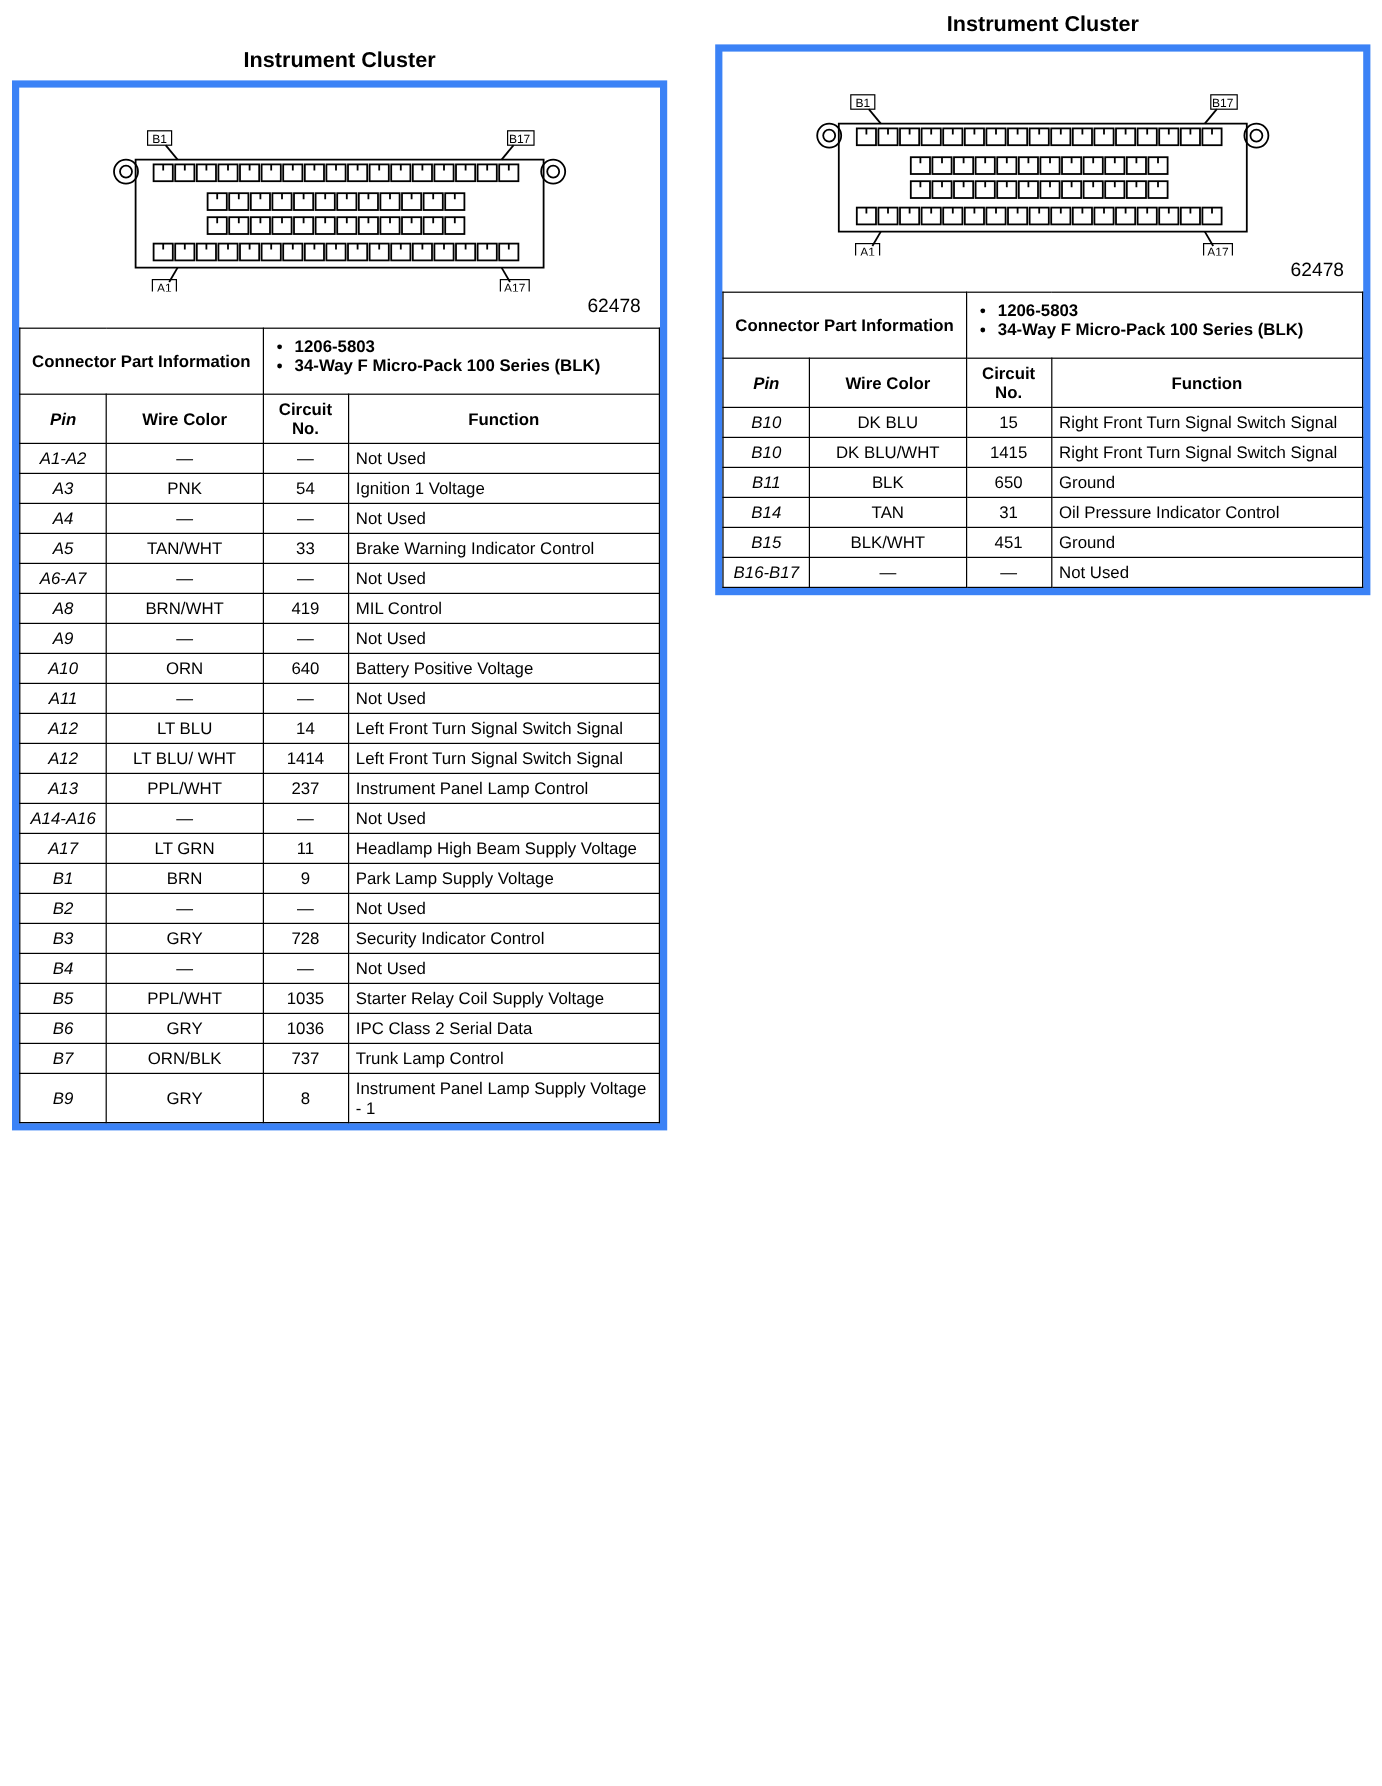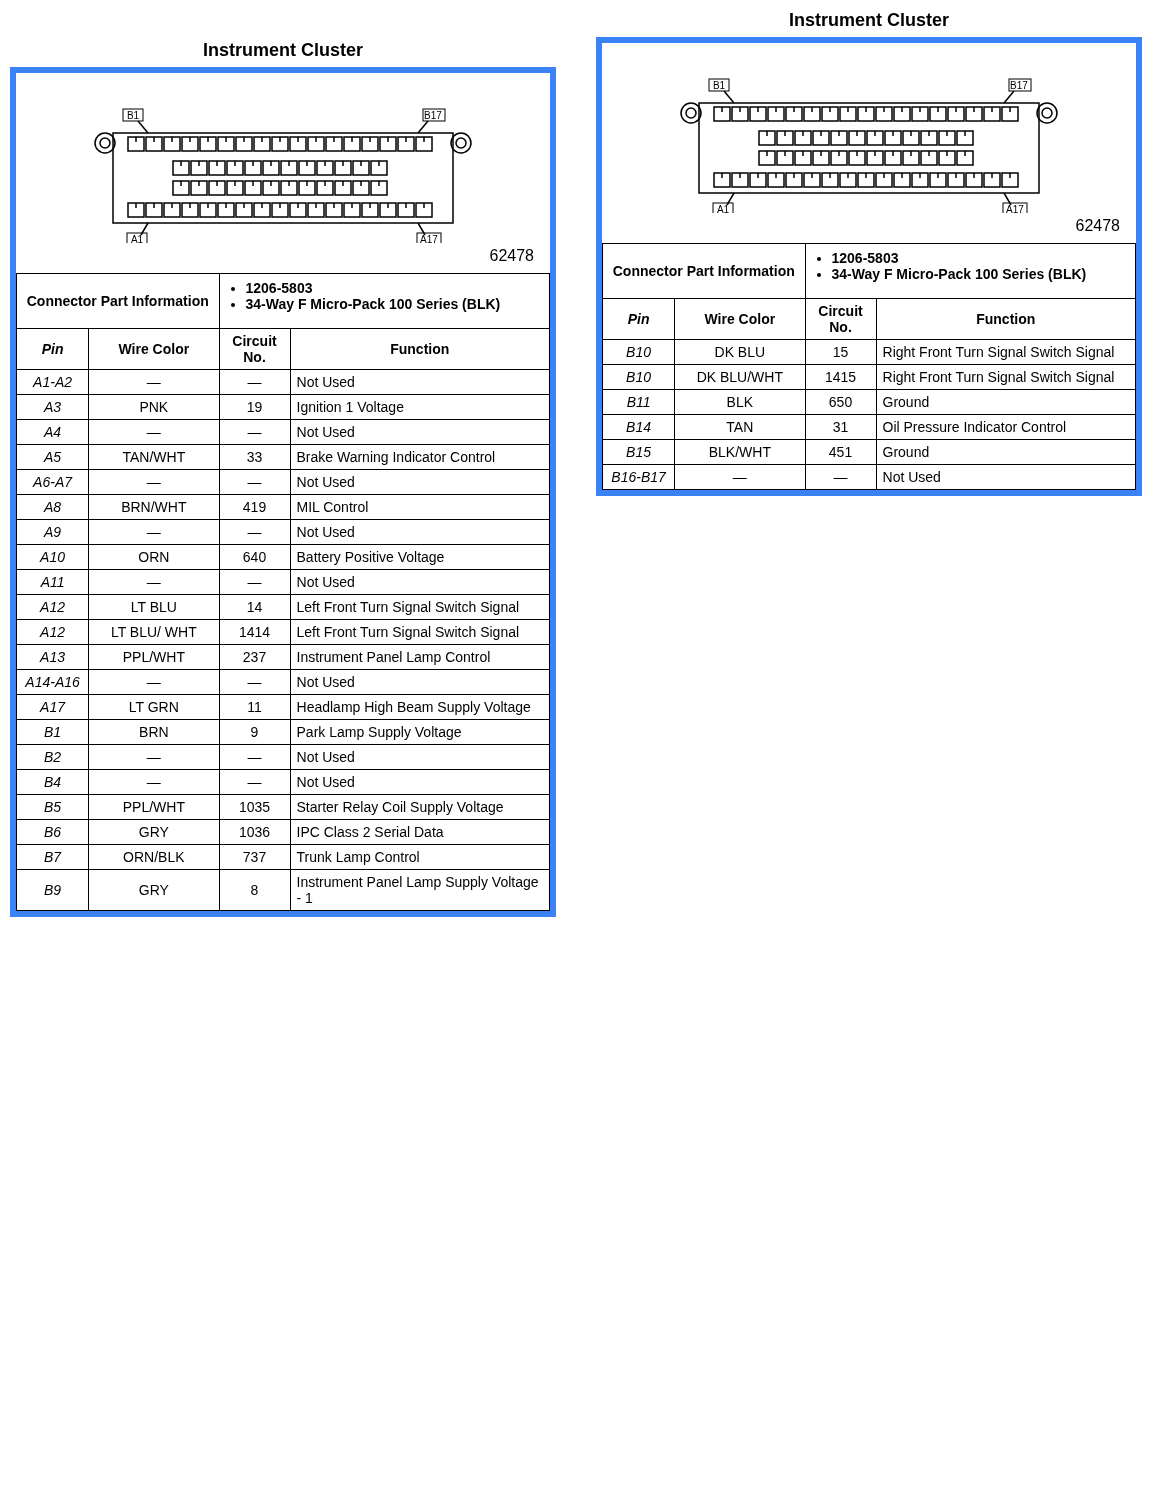--- a/index.html
+++ b/index.html
@@ -263,21 +263,21 @@
           <tbody id="left-rows">
             <tr>
               <td class="pin-col">A1-A2</td>
               <td class="wire-col dash">—</td>
               <td class="circ-col dash">—</td>
               <td class="func-col">Not Used</td>
             </tr>
             <tr>
               <td class="pin-col">A3</td>
               <td class="wire-col">PNK</td>
-              <td class="circ-col">19</td>
+              <td class="circ-col">54</td>
               <td class="func-col">Ignition 1 Voltage</td>
             </tr>
             <tr>
               <td class="pin-col">A4</td>
               <td class="wire-col dash">—</td>
               <td class="circ-col dash">—</td>
               <td class="func-col">Not Used</td>
             </tr>
             <tr>
               <td class="pin-col">A5</td>
@@ -349,20 +349,26 @@
               <td class="pin-col">B1</td>
               <td class="wire-col">BRN</td>
               <td class="circ-col">9</td>
               <td class="func-col">Park Lamp Supply Voltage</td>
             </tr>
             <tr>
               <td class="pin-col">B2</td>
               <td class="wire-col dash">—</td>
               <td class="circ-col dash">—</td>
               <td class="func-col">Not Used</td>
+            </tr>
+            <tr>
+              <td class="pin-col">B3</td>
+              <td class="wire-col">GRY</td>
+              <td class="circ-col">728</td>
+              <td class="func-col">Security Indicator Control</td>
             </tr>
             <tr>
               <td class="pin-col">B4</td>
               <td class="wire-col dash">—</td>
               <td class="circ-col dash">—</td>
               <td class="func-col">Not Used</td>
             </tr>
             <tr>
               <td class="pin-col">B5</td>
               <td class="wire-col">PPL/WHT</td>

